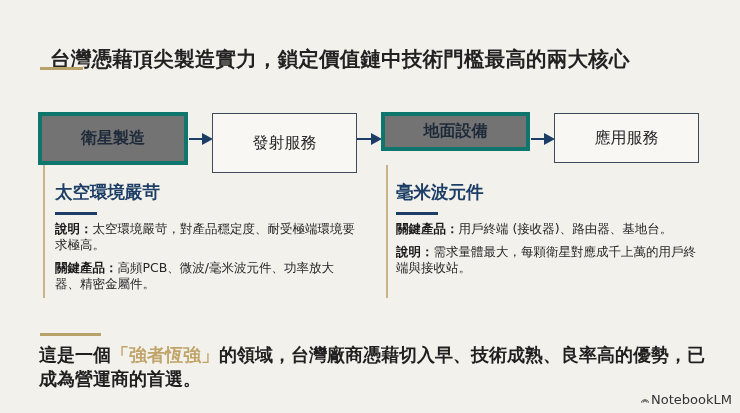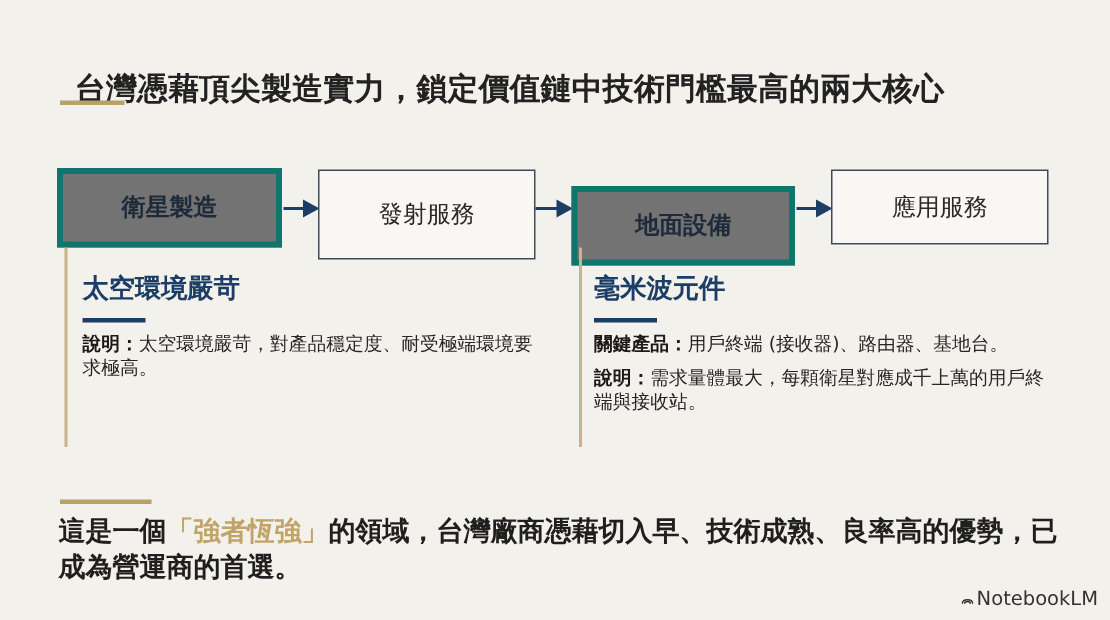--- a/index.html
+++ b/index.html
@@ -137,36 +137,37 @@
 <div class="flow-box primary" style="left:38px; top:112px; width:150px; height:53px;">
   <span>衛星製造</span>
 </div>
 <div class="arrow" style="left:189px; top:138px; width:22px;"></div>
 
 <div class="flow-box secondary" style="left:212px; top:113px; width:145px; height:60px;">
   <span>發射服務</span>
 </div>
 <div class="arrow" style="left:357px; top:138px; width:23px;"></div>
 
-<div class="flow-box primary" style="left:381px; top:112px; width:149px; height:53px;margin-top:12px;">
+<div class="flow-box primary" style="left:381px; top:112px; width:149px; height:39px;">
   <span>地面設備</span>
 </div>
 <div class="arrow" style="left:531px; top:138px; width:22px;"></div>
 
 <div class="flow-box secondary" style="left:554px; top:113px; width:145px; height:50px;">
   <span>應用服務</span>
 </div>
 
 <div class="vline" style="left:43px; top:165px; height:133px;"></div>
 <div class="vline" style="left:386px; top:165px; height:133px;"></div>
 
 <div class="detail" style="left:55px; top:180px;">
   <h3>太空環境嚴苛</h3>
   <div class="underline"></div>
   <p><span class="label">說明：</span><span>太空環境嚴苛，對產品穩定度、耐受極端環境要求極高。</span></p>
+  <p><span class="label">關鍵產品：</span><span>高頻PCB、微波/毫米波元件、功率放大器、精密金屬件。</span></p>
 </div>
 
 <div class="detail" style="left:396px; top:180px;">
   <h3>毫米波元件</h3>
   <div class="underline"></div>
   <p><span class="label">關鍵產品：</span><span>用戶終端 (接收器)、路由器、基地台。</span></p>
   <p><span class="label">說明：</span><span>需求量體最大，每顆衛星對應成千上萬的用戶終端與接收站。</span></p>
 </div>
 
 <div class="accent-bar" style="left:40px; top:333px; width:61px;"></div>

